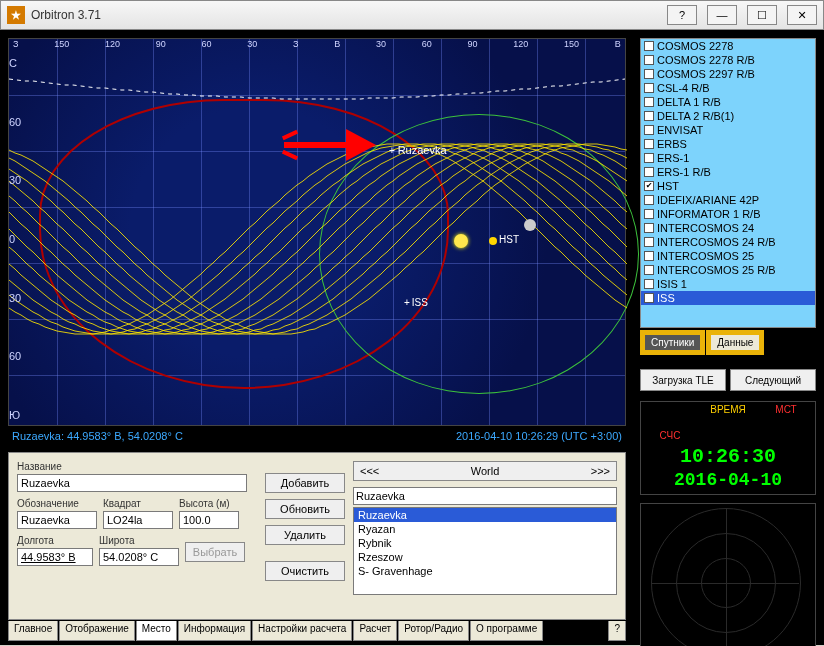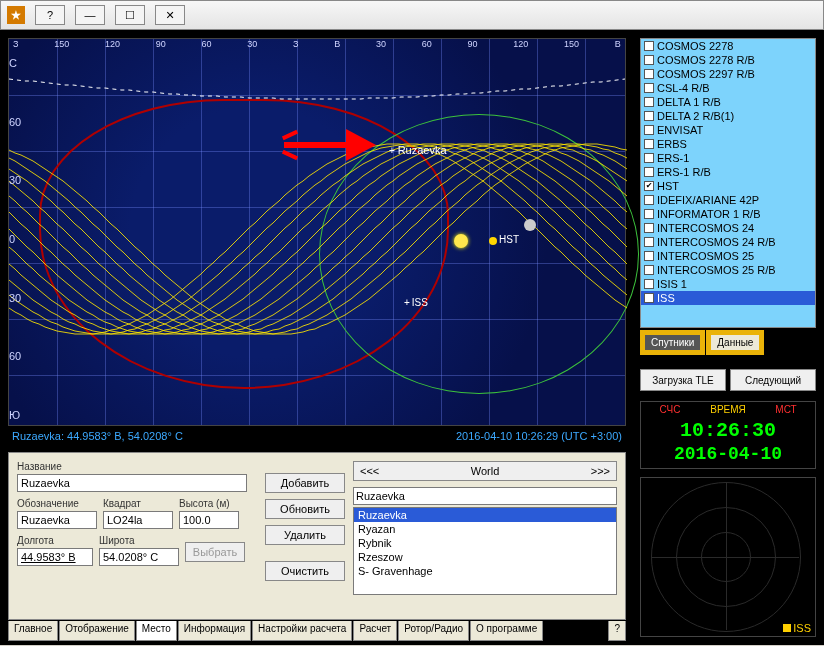--- a/index.html
+++ b/index.html
@@ -69,20 +69,21 @@
 .radar .iss .d{width:8px;height:8px;background:#ffd000;}
 .sllast{background:#2a5bd7;color:#fff;}
 .sat-iss{position:absolute;left:395px;top:258px;color:#fff;font-size:10px;}
 .sat-iss::before{content:"+";margin-right:2px;}
 </style>
 </head>
 <body>
 
 <div class="titlebar">
   <div class="logo">★</div>
+  <div class="title">Orbitron 3.71</div>
   <div class="winbtn">?</div>
   <div class="winbtn">—</div>
   <div class="winbtn">☐</div>
   <div class="winbtn">✕</div>
 </div>
 
 <div class="app">
 
   <div class="maparea">
     <div class="ruler" id="lonruler">
@@ -342,21 +343,21 @@
     <div class="rtabs">
       <div class="rtab active">Спутники</div>
       <div class="rtab">Данные</div>
     </div>
     <div class="rbtns">
       <div class="rbtn">Загрузка TLE</div>
       <div class="rbtn">Следующий</div>
     </div>
     <div class="clock">
       <div class="hdr">
-        <span style="color:#ff3030;">СЧС</span>
+        <span style="color:#ff3030;margin-top:26px;">СЧС</span>
         <span style="color:#ffd000;">ВРЕМЯ</span>
         <span style="color:#ff3030;">МСТ</span>
       </div>
       <div class="time">10:26:30</div>
       <div class="date">2016-04-10</div>
     </div>
     <div class="radar">
       <div class="ring r1"></div>
         <div class="ring r2"></div>
         <div class="ring r3"></div>

